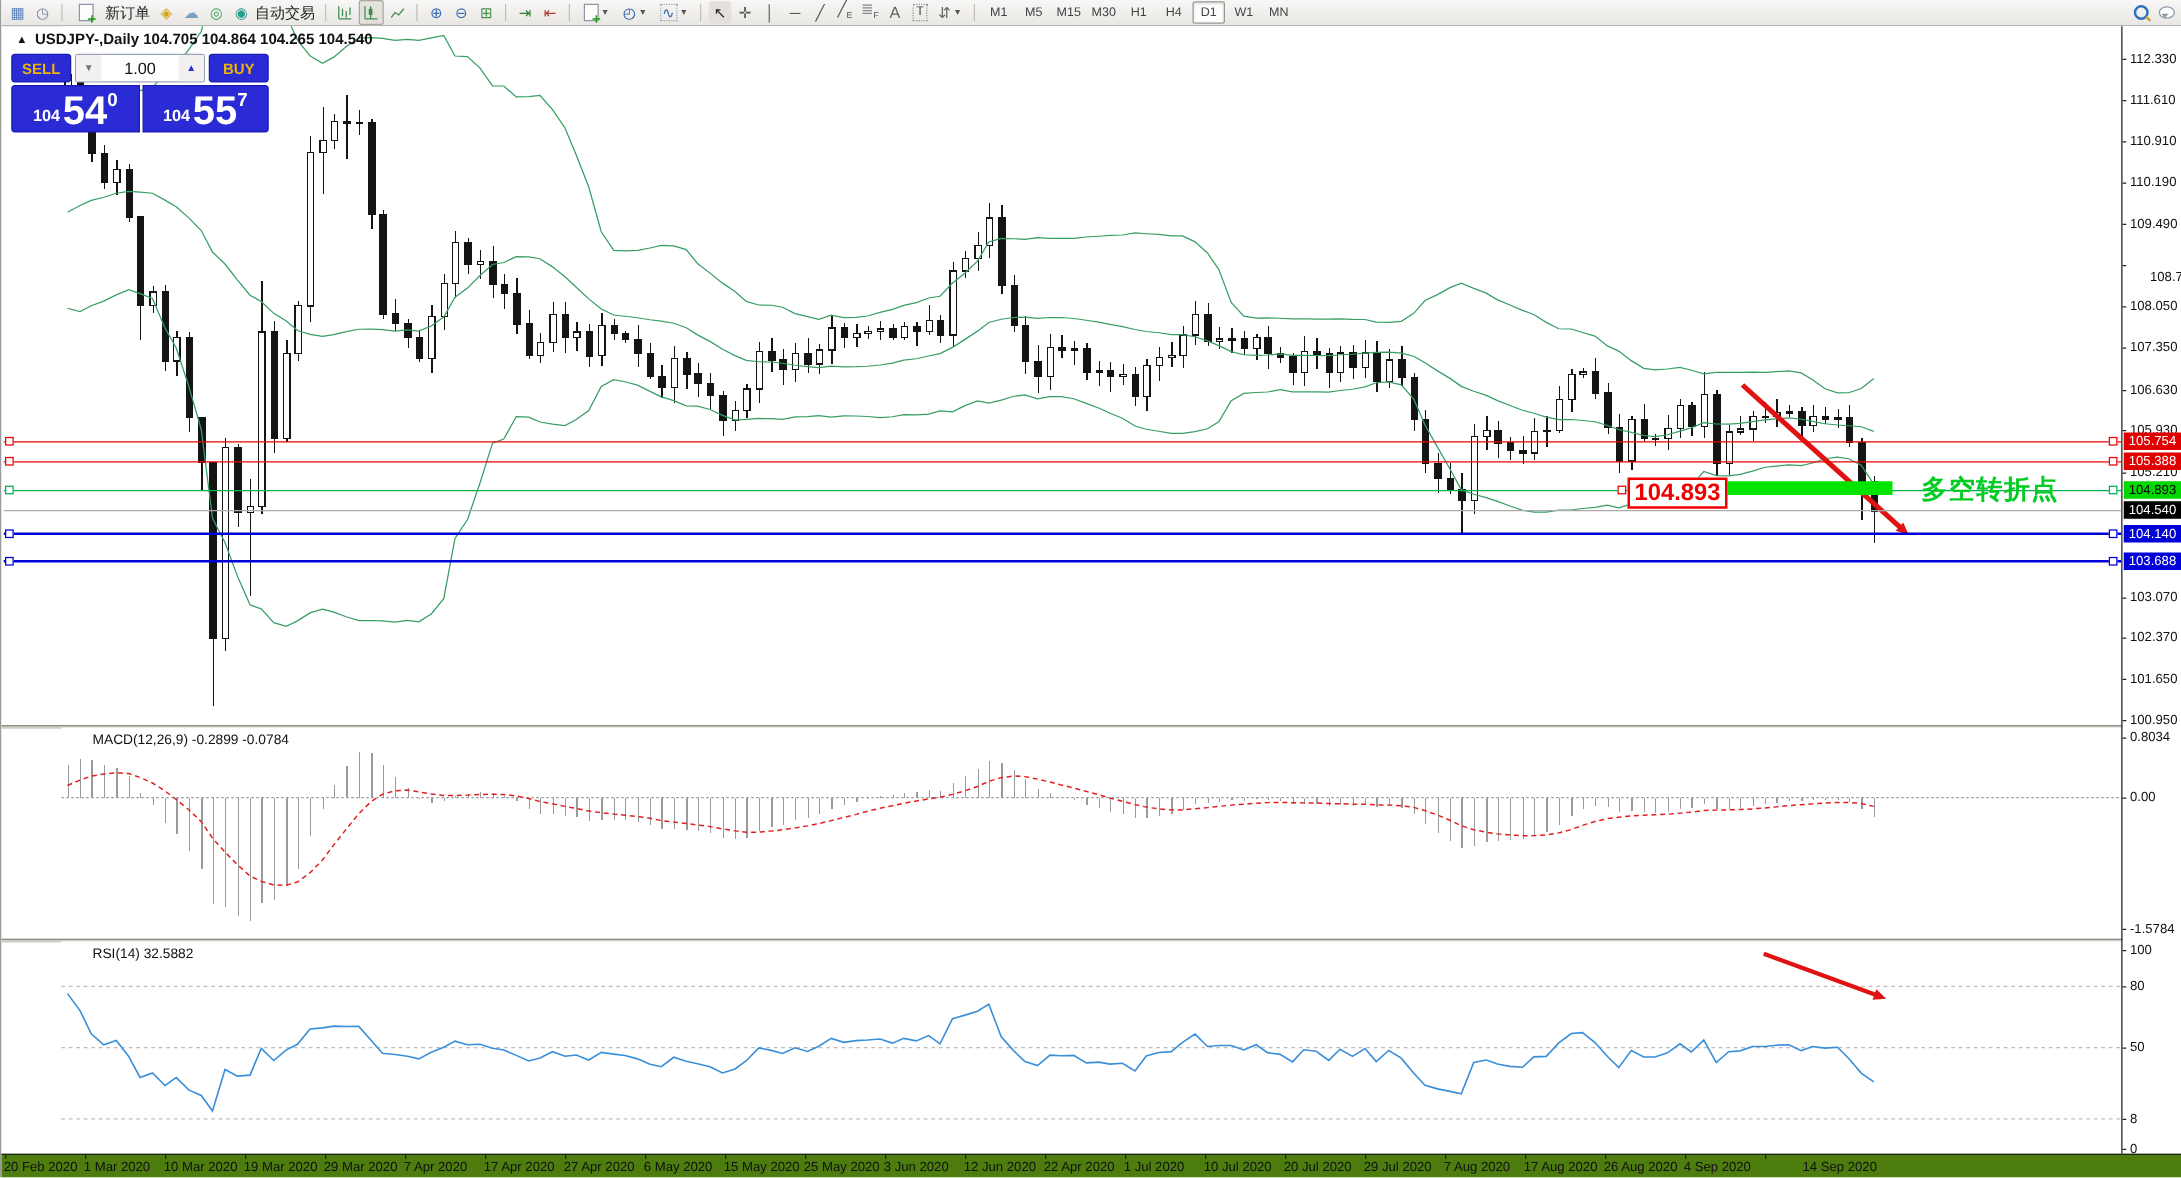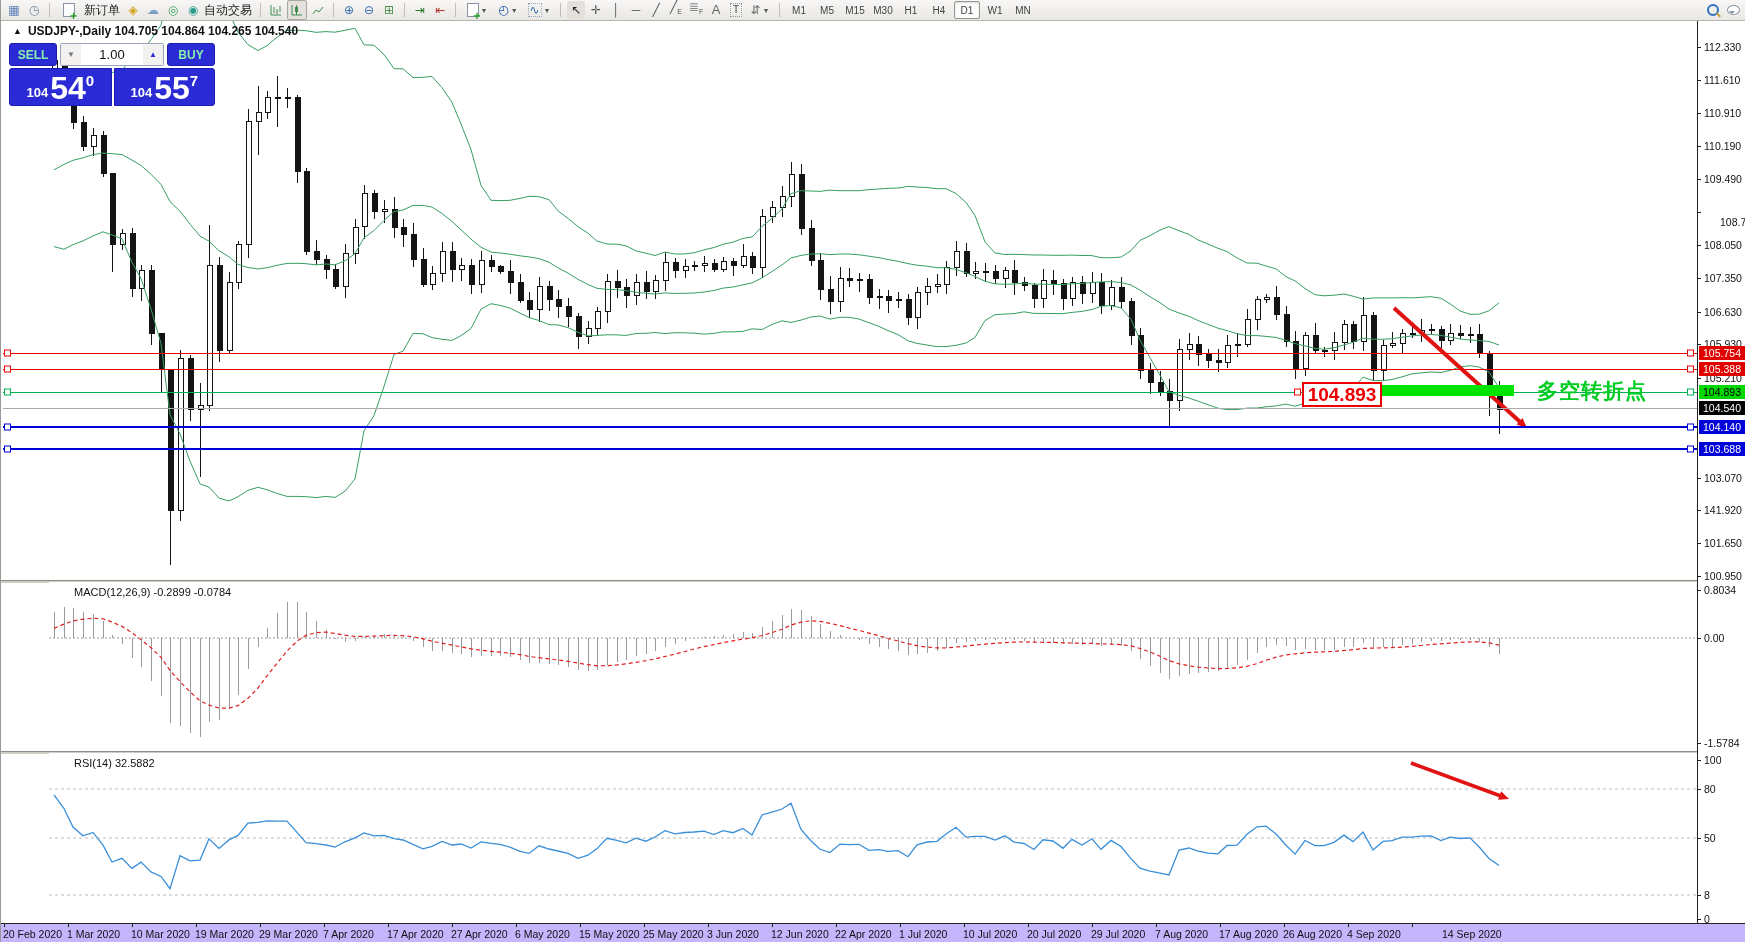--- a/index.html
+++ b/index.html
@@ -38,21 +38,21 @@
   .price-badge{position:absolute;left:1698px;width:46px;height:14px;transform:translateY(-50%);
     color:#fff;font-size:10.5px;line-height:14px;text-align:center;white-space:nowrap;}
   .hline{position:absolute;left:2px;width:1694px;}
   .obj-marker{position:absolute;width:5px;height:5px;background:#fff;transform:translateY(-50%);}
   
   #chart-header{position:absolute;left:12px;top:24px;font-size:12px;font-weight:bold;color:#111;display:flex;align-items:center;gap:6px;}
   #collapse-arrow{font-size:9px;}
   
   #trade-panel{position:absolute;left:8px;top:43px;width:206px;}
   #tp-row1{display:flex;height:23px;}
-  .tp-btn{background:#2b2bd6;color:#86efac;font-weight:bold;font-size:12px;border:1px solid #1b1bb0;border-radius:3px;
+  .tp-btn{background:#2b2bd6;color:#eab308;font-weight:bold;font-size:12px;border:1px solid #1b1bb0;border-radius:3px;
     display:flex;align-items:center;justify-content:center;cursor:pointer;}
   #sell-btn{width:46px;}
   #buy-btn{width:46px;margin-left:3px;}
   #vol-box{flex:1;display:flex;margin-left:3px;border:1px solid #9aa6b8;background:#fff;border-radius:2px;}
   #vol-down,#vol-up{width:20px;display:flex;align-items:center;justify-content:center;font-size:8px;color:#777;background:#f2f1ef;cursor:pointer;}
   #vol-up{color:#2b2bd6;}
   #vol-value{flex:1;display:flex;align-items:center;justify-content:center;font-size:13px;color:#111;}
   #tp-row2{display:flex;margin-top:2px;height:38px;}
   .big-quote{background:#2b2bd6;color:#fff;display:flex;align-items:flex-end;justify-content:center;
     padding-bottom:2px;cursor:pointer;border:1px solid #1b1bb0;}
@@ -63,21 +63,21 @@
   .bq-sup{font-size:15px;font-weight:bold;margin-bottom:14px;}
   
   .ind-header{position:absolute;left:25px;top:4px;font-size:11px;color:#111;z-index:5;}
   
   #price-label-box{position:absolute;left:1301px;top:382px;width:76px;height:21px;border:2px solid #ee0000;
     background:#fff;color:#ee0000;font-size:19px;font-weight:bold;line-height:21px;text-align:center;z-index:6;cursor:move;}
   #green-bar{position:absolute;left:1378px;top:385px;width:135px;height:11px;background:#00e400;z-index:5;cursor:move;}
   #cn-note{position:absolute;left:1536px;top:377px;width:160px;font-size:21px;font-weight:bold;color:#00cc22;
     letter-spacing:1px;z-index:6;white-space:nowrap;cursor:move;}
   
-  #date-axis{position:absolute;left:0;top:923px;width:1745px;height:19px;background:#c4b5fd;border-top:1px solid #222;}
+  #date-axis{position:absolute;left:0;top:923px;width:1745px;height:19px;background:#4d7c0f;border-top:1px solid #222;}
   .date-label{position:absolute;top:4px;font-size:10.5px;color:#111;white-space:nowrap;}
   .date-tick{position:absolute;top:0;width:1px;height:3px;background:#222;}
   svg{position:absolute;left:0;top:0;}
 </style>
 </head>
 <body>
 
 <div id="app">
 
   <div id="toolbar">
@@ -834,21 +834,21 @@
     <div class="tick-label" style="top: 278px;">107.350</div>
     <div class="tick-mark" style="top: 312px;"></div>
     <div class="tick-label" style="top: 312px;">106.630</div>
     <div class="tick-mark" style="top: 344px;"></div>
     <div class="tick-label" style="top: 344px;">105.930</div>
     <div class="tick-mark" style="top: 378px;"></div>
     <div class="tick-label" style="top: 378px;">105.210</div>
     <div class="tick-mark" style="top: 478px;"></div>
     <div class="tick-label" style="top: 478px;">103.070</div>
     <div class="tick-mark" style="top: 510px;"></div>
-    <div class="tick-label" style="top: 510px;">141.920</div>
+    <div class="tick-label" style="top: 510px;">102.370</div>
     <div class="tick-mark" style="top: 543px;"></div>
     <div class="tick-label" style="top: 543px;">101.650</div>
     <div class="tick-mark" style="top: 576px;"></div>
     <div class="tick-label" style="top: 576px;">100.950</div>
     <div class="price-badge" style="top: 353px; background: rgb(224, 0, 0); color: rgb(255, 255, 255); z-index: 6;">105.754</div>
     <div class="price-badge" style="top: 369px; background: rgb(224, 0, 0); color: rgb(255, 255, 255); z-index: 6;">105.388</div>
     <div class="price-badge" style="top: 392px; background: rgb(0, 216, 0); color: rgb(0, 0, 0); z-index: 6;">104.893</div>
     <div class="price-badge" style="top: 408px; background: rgb(0, 0, 0); color: rgb(255, 255, 255); z-index: 6;">104.540</div>
     <div class="price-badge" style="top: 427px; background: rgb(0, 0, 216); color: rgb(255, 255, 255); z-index: 6;">104.140</div>
     <div class="price-badge" style="top: 449px; background: rgb(0, 0, 216); color: rgb(255, 255, 255); z-index: 6;">103.688</div>

